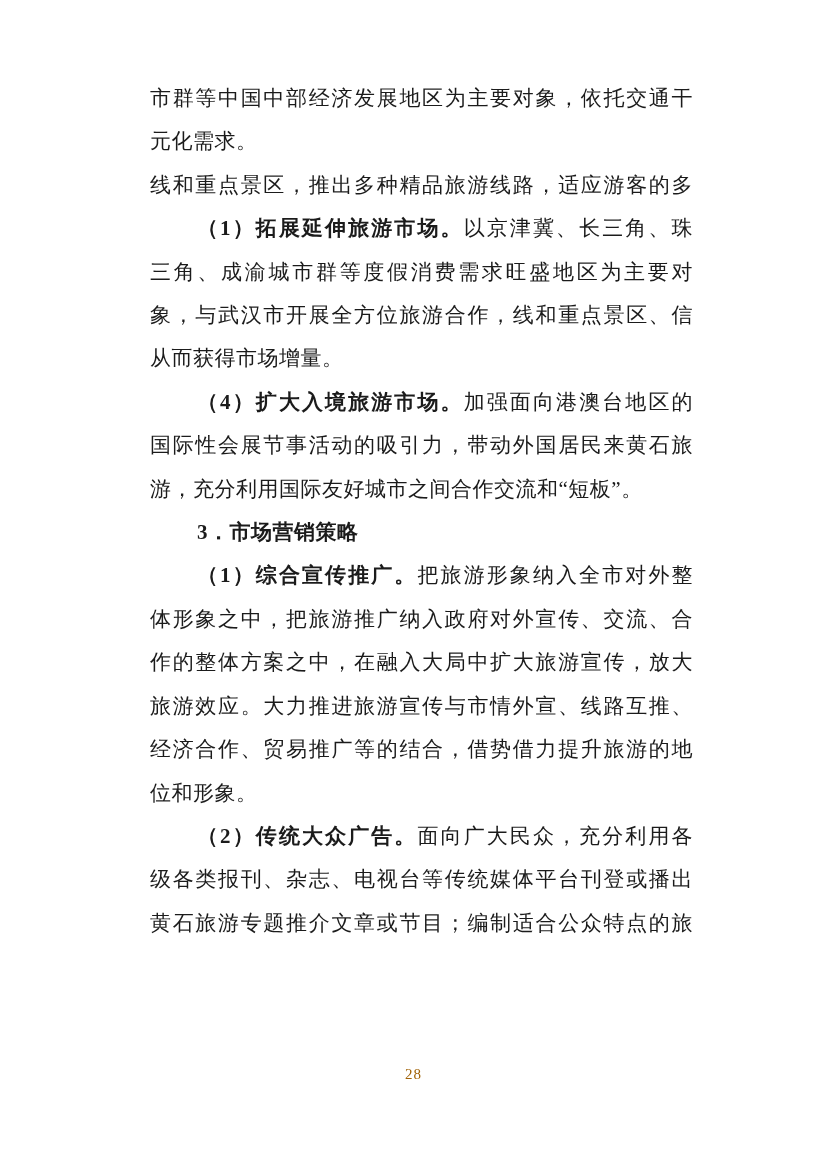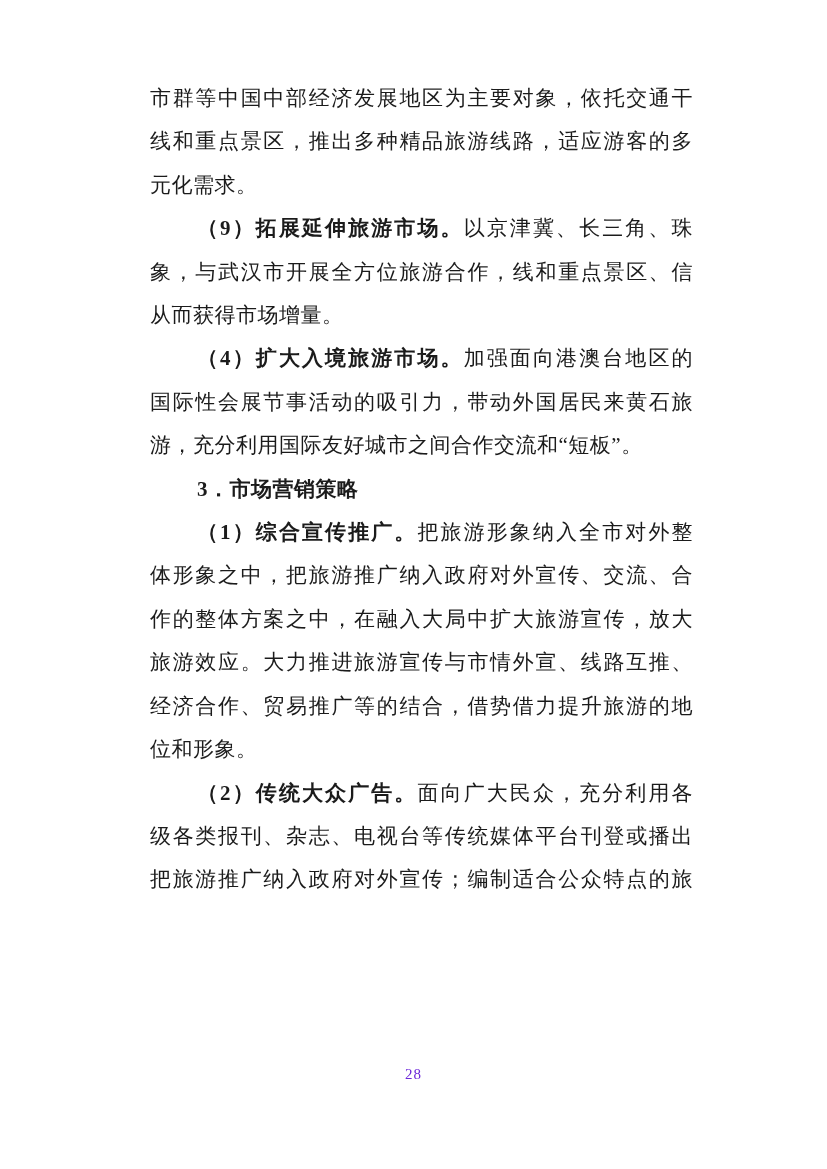--- a/index.html
+++ b/index.html
@@ -42,40 +42,43 @@
     font-weight: bold;
   }
   .page-number {
     position: absolute;
     top: 1066px;
     left: 0;
     width: 827px;
     text-align: center;
     font-size: 15px;
     letter-spacing: 1px;
-    color: #6d28d9;
+    color: #a16207;
   }
 </style>
 </head>
 <body>
 
 <div class="page">
 
   <div class="text-block">
       <div class="line fill">
     <span>市群等中国中部经济发展地区为主要对象，依托交通干</span>
   </div>
+      <div class="line">
+    <span>元化需求。</span>
+  </div>
       <div class="line fill">
     <span>线和重点景区，推出多种精品旅游线路，适应游客的多</span>
   </div>
-      <div class="line">
-    <span>元化需求。</span>
+      <div class="line fill indent">
+    <span class="lead">（1）拓展延伸旅游市场。</span><span>以京津冀、长三角、珠</span>
   </div>
-      <div class="line fill indent">
-    <span class="lead">（9）拓展延伸旅游市场。</span><span>以京津冀、长三角、珠</span>
+      <div class="line fill">
+    <span>三角、成渝城市群等度假消费需求旺盛地区为主要对</span>
   </div>
       <div class="line fill">
     <span>象，与武汉市开展全方位旅游合作，线和重点景区、信</span>
   </div>
       <div class="line">
     <span>从而获得市场增量。</span>
   </div>
       <div class="line fill indent">
     <span class="lead">（4）扩大入境旅游市场。</span><span>加强面向港澳台地区的</span>
   </div>
@@ -106,19 +109,19 @@
       <div class="line">
     <span>位和形象。</span>
   </div>
       <div class="line fill indent">
     <span class="lead">（2）传统大众广告。</span><span>面向广大民众，充分利用各</span>
   </div>
       <div class="line fill">
     <span>级各类报刊、杂志、电视台等传统媒体平台刊登或播出</span>
   </div>
       <div class="line fill">
-    <span>把旅游推广纳入政府对外宣传；编制适合公众特点的旅</span>
+    <span>黄石旅游专题推介文章或节目；编制适合公众特点的旅</span>
   </div>
     </div>
 
   <div class="page-number">28</div>
 
 </div>
 
 </body></html>

